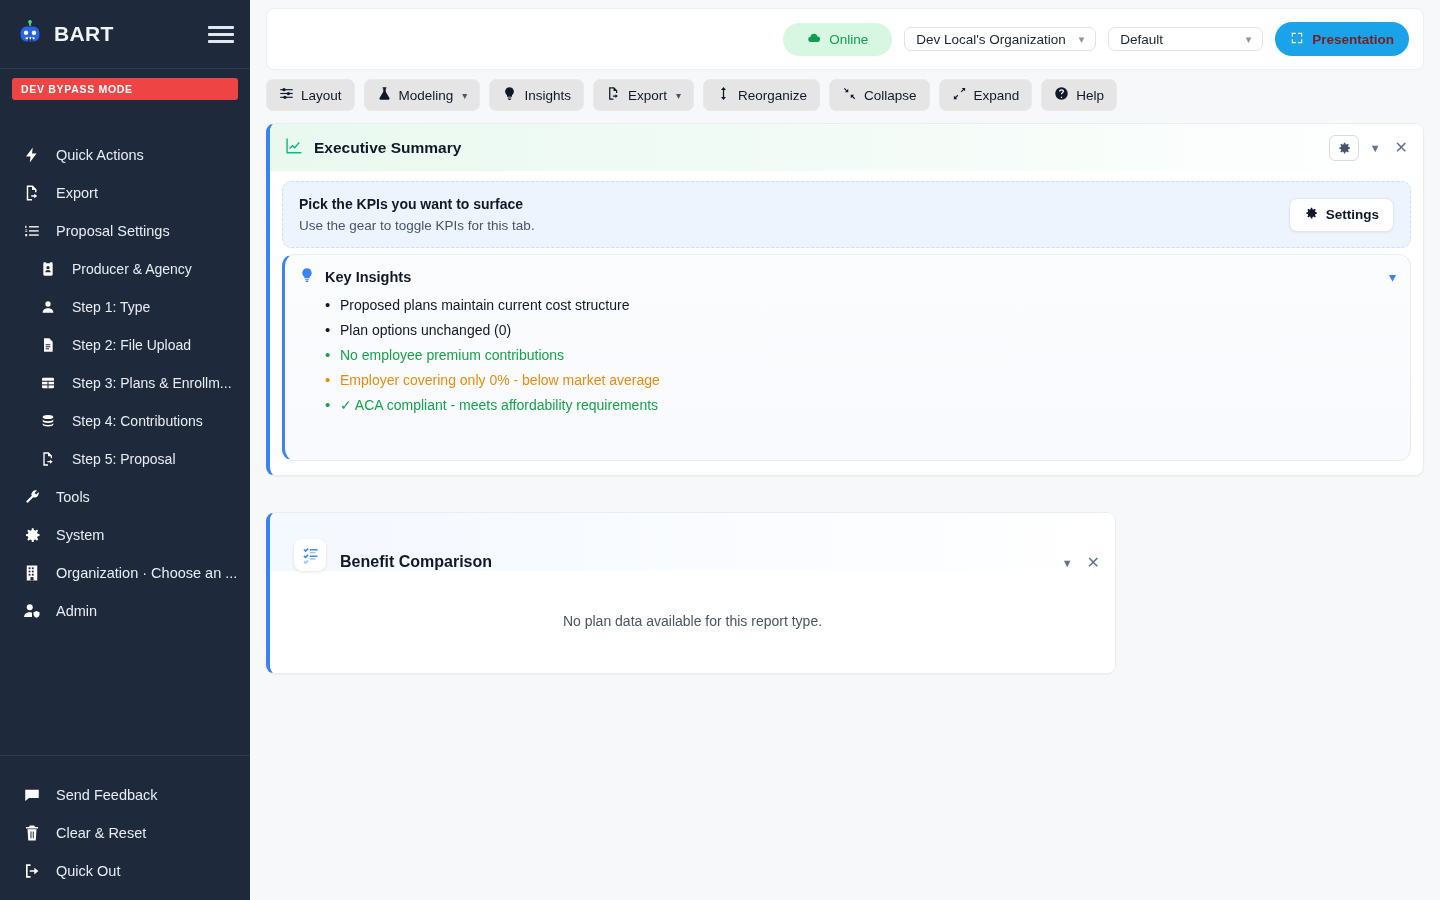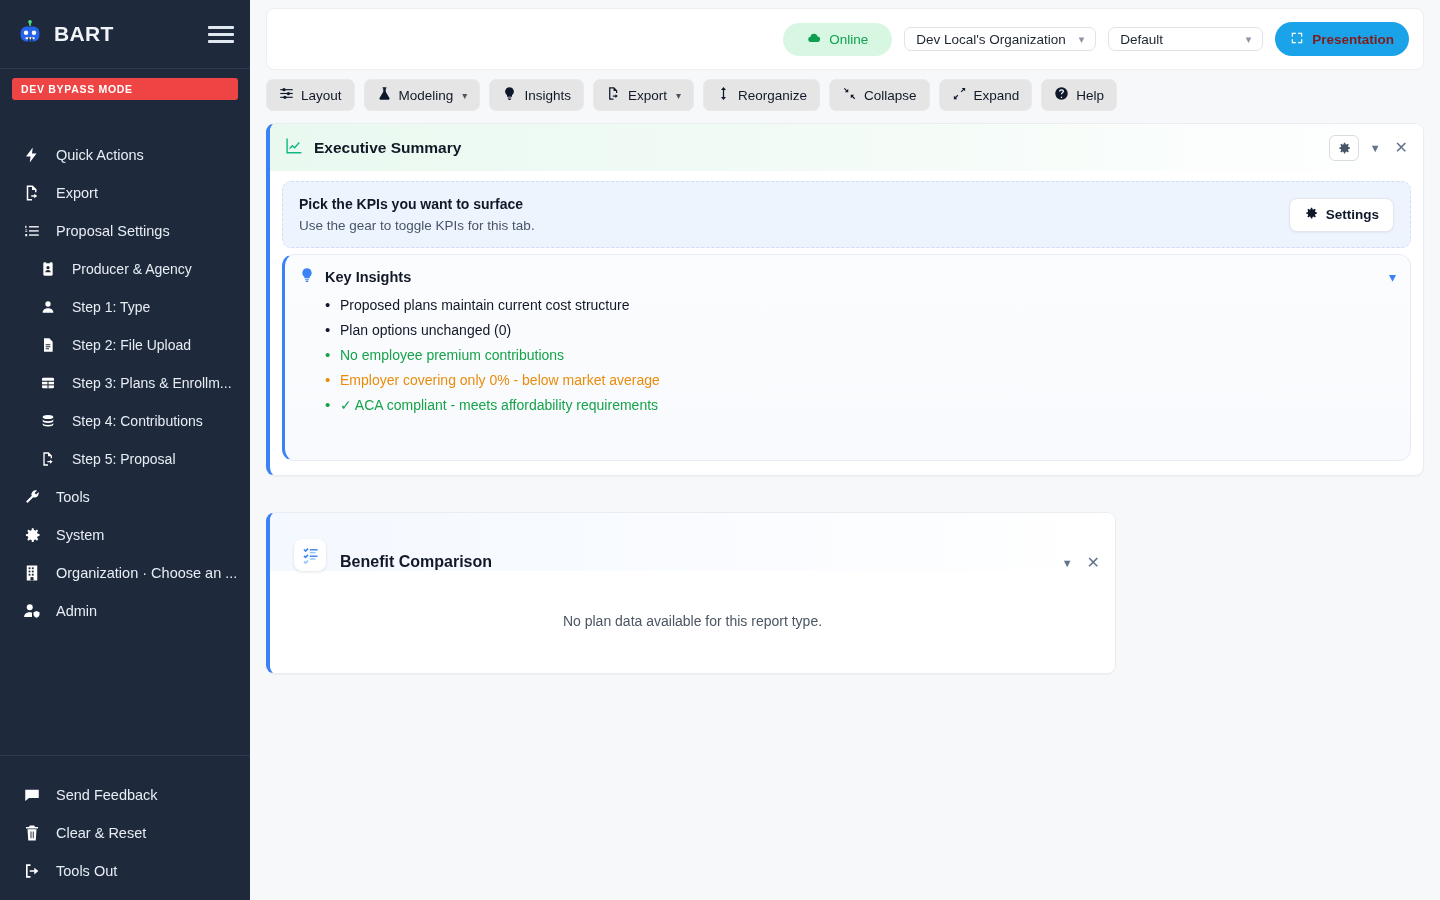--- a/index.html
+++ b/index.html
@@ -409,21 +409,21 @@
         </span>
       <span>Clear &amp; Reset</span>
     </div>
     <div class="sb-item">
       <span class="ic">
           <svg viewBox="0 0 24 24">
             <path d="M4 3h6v2.2H6.2v13.6H10V21H4z"></path>
             <path d="M15 7.5L20.5 12 15 16.5V13H9v-2h6z"></path>
           </svg>
         </span>
-      <span>Tools Out</span>
+      <span>Quick Out</span>
     </div>
   </div>
 </aside>
 
 <main class="main">
 
   <div class="topcard">
     <div class="pill-online">
       <span><svg viewBox="0 0 24 24">
             <path d="M6.5 19a4.5 4.5 0 01-.4-8.98A6 6 0 0118 9.6a4.2 4.2 0 01-.6 9.4z"></path>

